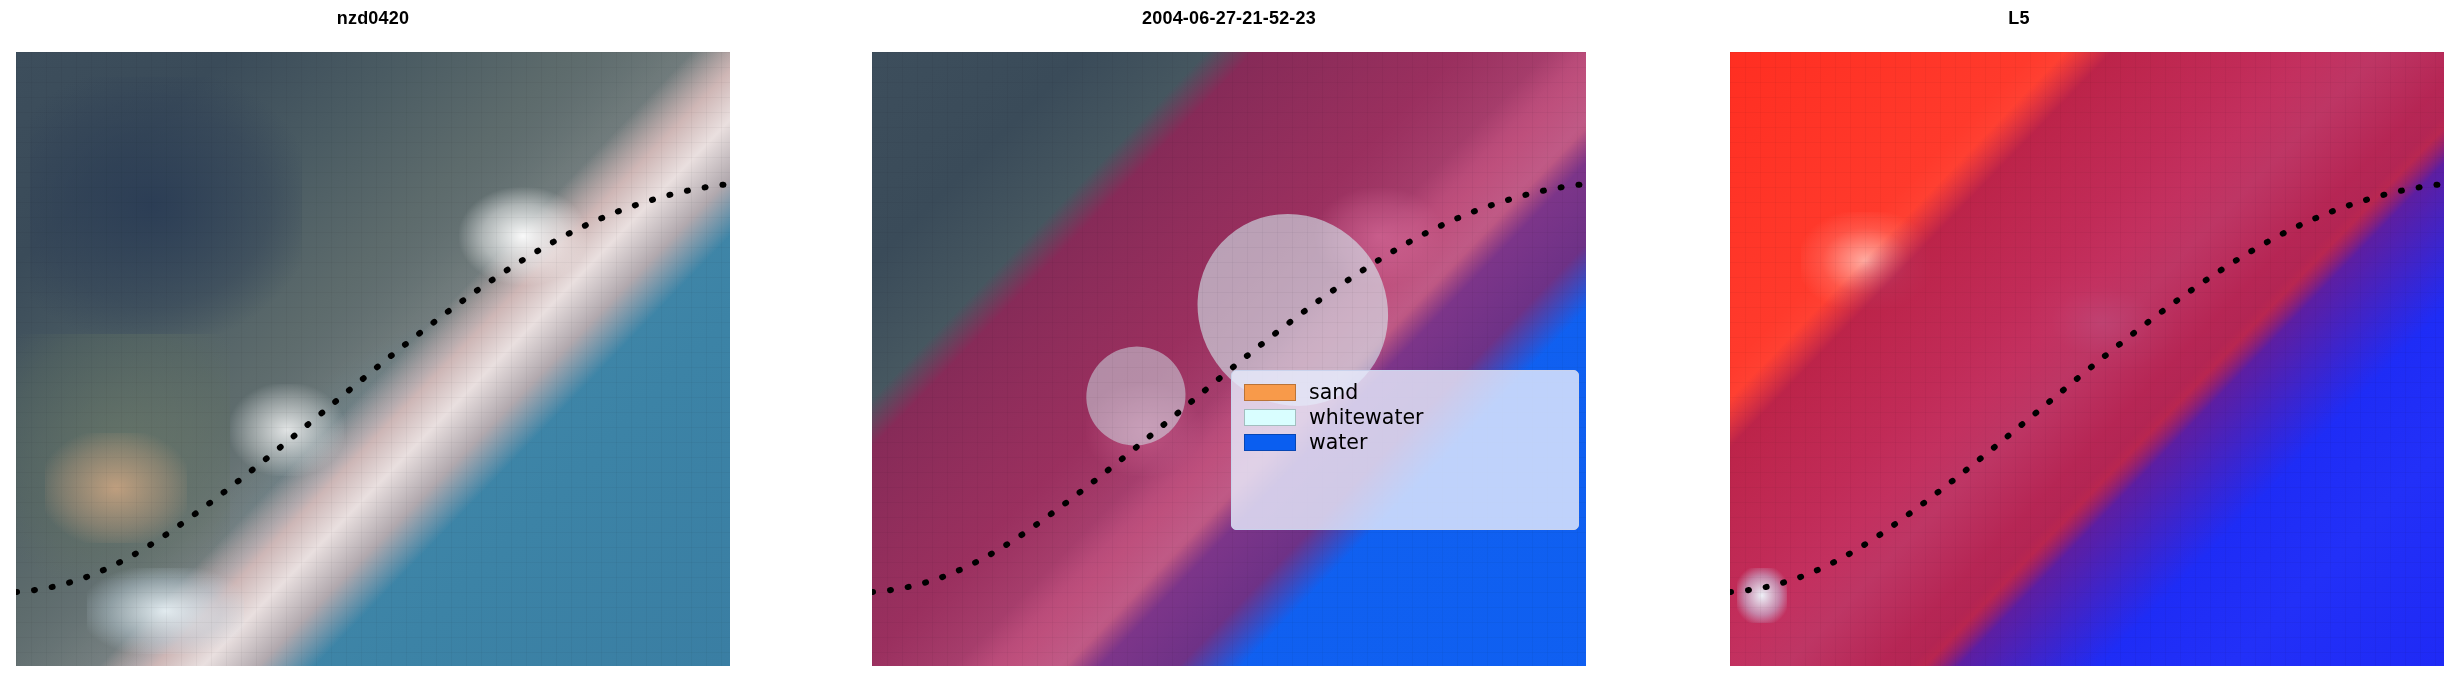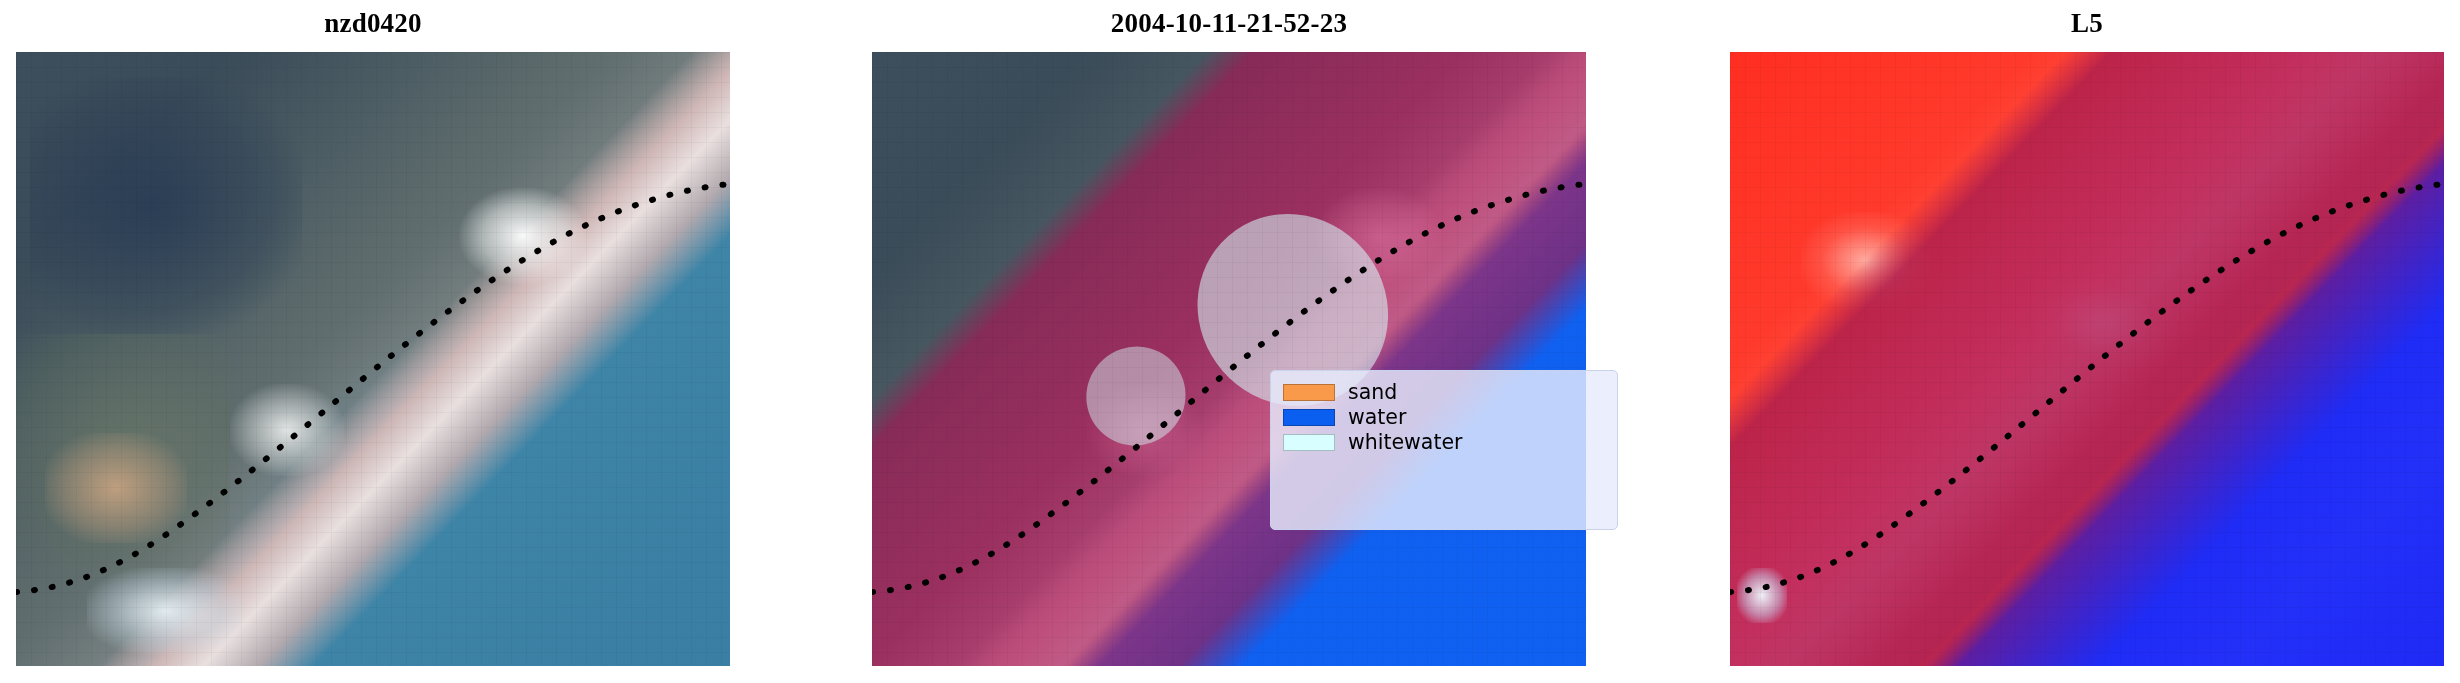--- a/index.html
+++ b/index.html
@@ -2,21 +2,21 @@
 <html><head>
 <meta charset="utf-8">
 <style>
   html,body{margin:0;padding:0;background:#ffffff;}
   body{width:2460px;height:683px;font-family:"DejaVu Sans",sans-serif;overflow:hidden;}
   .figure{position:relative;width:2460px;height:683px;background:#fff;}
 
   .panel{position:absolute;overflow:hidden;background:#30424f;}
   .panel-title{
     position:absolute;text-align:center;font-weight:bold;color:#000;
-    font-size:27px;letter-spacing:.2px;font-family:Liberation Serif, serif;
+    font-size:18px;letter-spacing:.2px;font-family:Liberation Sans, sans-serif;
     top:8px;white-space:nowrap;
   }
 
   .layer{position:absolute;inset:0;}
 
   
   .p1-base{
     background:
       radial-gradient(120% 95% at 92% 88%, rgba(92,158,186,.98) 0%, rgba(78,142,172,.85) 26%, rgba(60,110,140,0) 55%),
       linear-gradient(135deg,#4a5a68 0%,#46566a 22%,#5b6a70 40%,#6e7a7c 50%,#8e9296 58%,#b6a9a8 64%,#6f8e9f 72%,#4d8fae 86%,#3f86a8 100%);
@@ -132,55 +132,55 @@
     <div class="p1-bright2"></div>
     <div class="p1-foam"></div>
     <div class="pixelate"></div>
     <div class="shoreline">
       <svg viewBox="0 0 714 614" preserveAspectRatio="none">
         <path d="M0 540 C 60 536, 110 512, 168 470 C 232 424, 292 372, 360 316 C 424 264, 492 212, 560 178 C 616 150, 672 136, 714 132" fill="none" stroke="#000" stroke-width="6" stroke-linecap="round" stroke-dasharray="1 17"></path>
       </svg>
     </div>
   </div>
 
-  <div class="panel-title" style="left:872px;width:714px;">2004-10-11-21-52-23</div>
+  <div class="panel-title" style="left:872px;width:714px;">2004-06-27-21-52-23</div>
   <div class="panel" style="left:872px;top:52px;width:714px;height:614px;">
     <div class="layer p1-base"></div>
     <div class="p1-land"></div>
     <div class="p1-sandstrip"></div>
     <div class="p1-bright"></div>
     <div class="p1-bright2"></div>
     <div class="p2-water"></div>
     <div class="p2-buffer"></div>
     <div class="p2-whitewater"></div>
     <div class="p2-whitewater2"></div>
     <div class="pixelate"></div>
     <div class="shoreline">
       <svg viewBox="0 0 714 614" preserveAspectRatio="none">
         <path d="M0 540 C 60 536, 110 512, 168 470 C 232 424, 292 372, 360 316 C 424 264, 492 212, 560 178 C 616 150, 672 136, 714 132" fill="none" stroke="#000" stroke-width="6" stroke-linecap="round" stroke-dasharray="1 17"></path>
       </svg>
     </div>
   </div>
 
-  <div class="legend" style="left:1231px;top:370px;width:348px;height:160px;margin-left:39px;">
+  <div class="legend" style="left:1231px;top:370px;width:348px;height:160px;">
     <div class="legend-row">
       <span class="swatch" style="background:#f89a4a;"></span>
       <span class="legend-label">sand</span>
     </div>
     <div class="legend-row">
+      <span class="swatch" style="background:#d9feff;"></span>
+      <span class="legend-label">whitewater</span>
+    </div>
+    <div class="legend-row">
       <span class="swatch" style="background:#0a5ef0;"></span>
       <span class="legend-label">water</span>
     </div>
-    <div class="legend-row">
-      <span class="swatch" style="background:#d9feff;"></span>
-      <span class="legend-label">whitewater</span>
-    </div>
   </div>
 
-  <div class="panel-title" style="left:1730px;width:714px;">L5</div>
+  <div class="panel-title" style="left:1662px;width:714px;">L5</div>
   <div class="panel" style="left:1730px;top:52px;width:714px;height:614px;">
     <div class="layer p3-base"></div>
     <div class="p3-red"></div>
     <div class="p3-hot"></div>
     <div class="p3-hot2"></div>
     <div class="p3-water"></div>
     <div class="p3-bufwater"></div>
     <div class="p3-foam"></div>
     <div class="pixelate"></div>
     <div class="shoreline">

